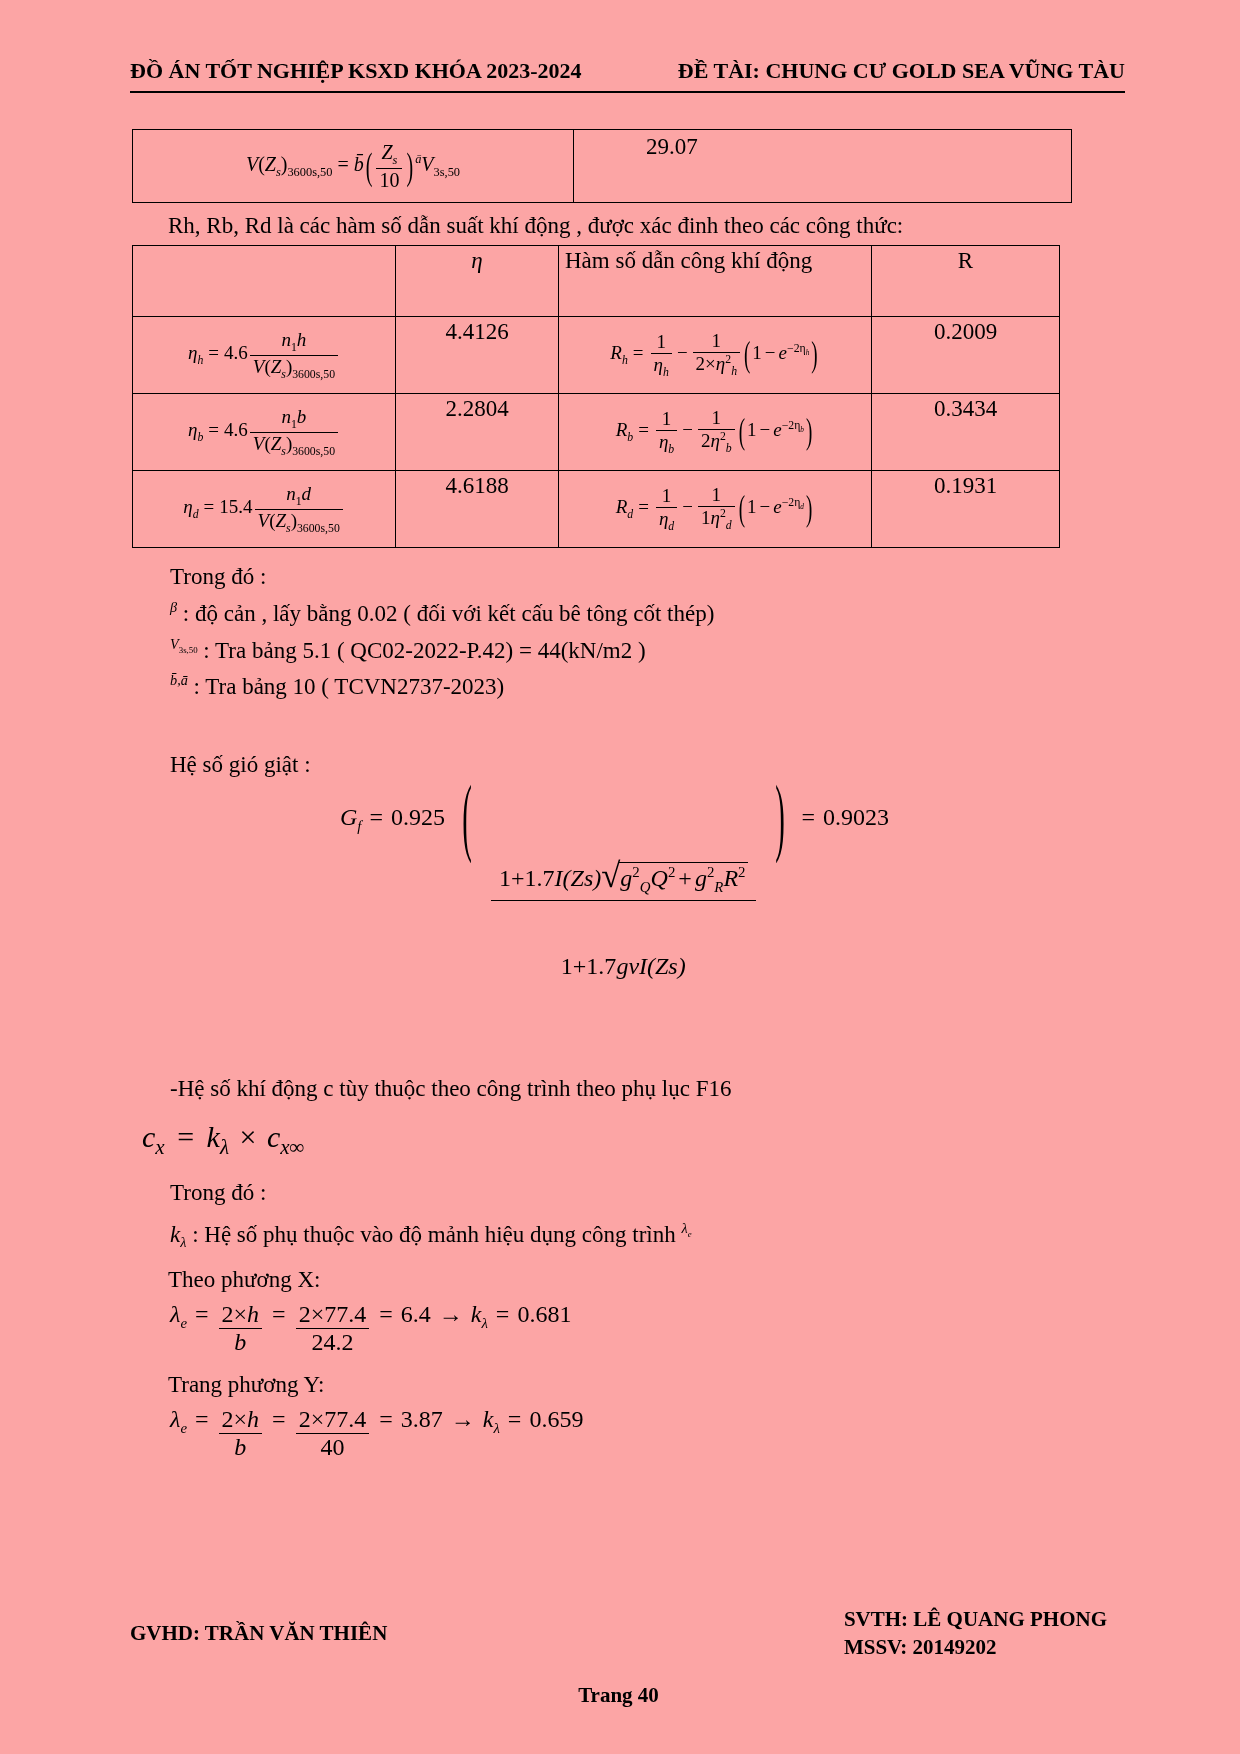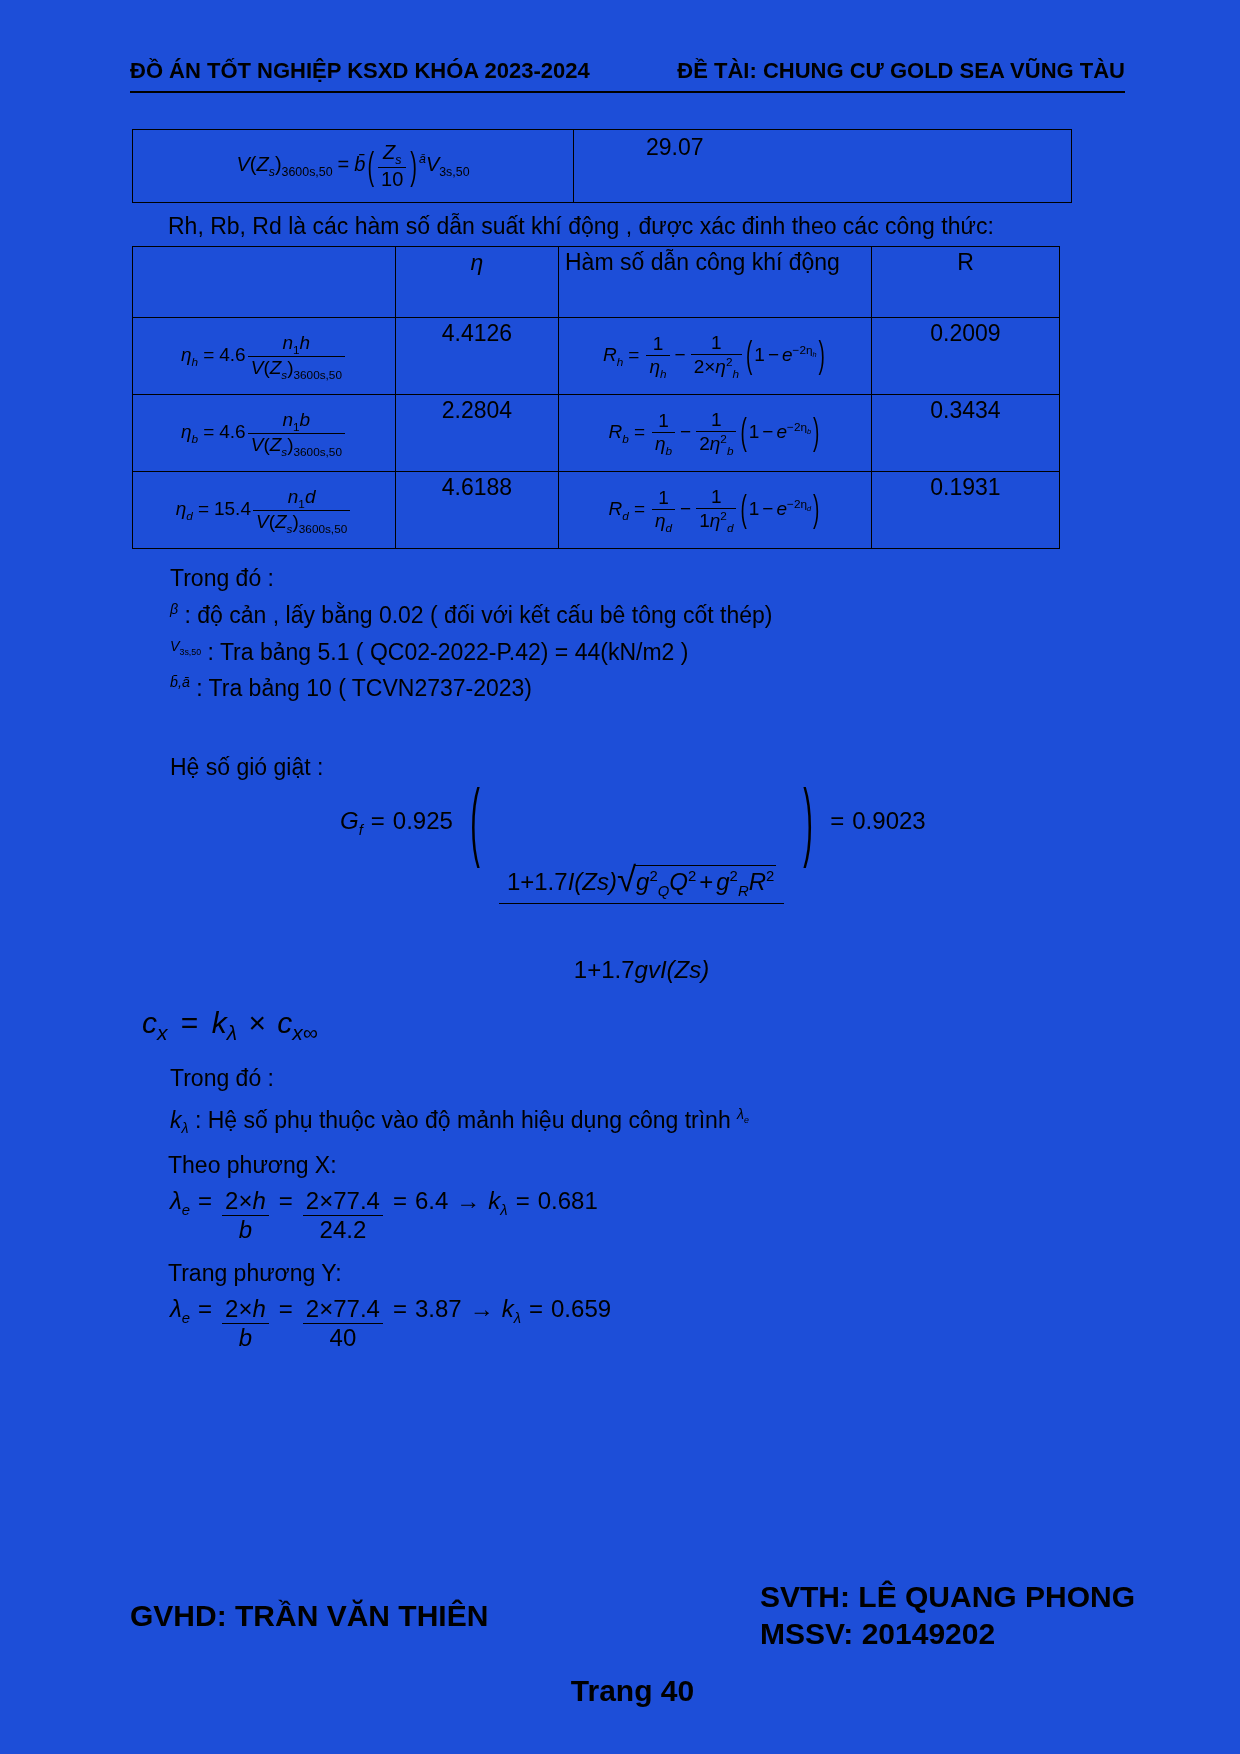--- a/index.html
+++ b/index.html
@@ -1,17 +1,17 @@
 <!DOCTYPE html>
 <html><head>
 <meta charset="utf-8">
 <style>
   html,body{margin:0;padding:0;background:#ffffff;}
   .page{width:1240px;height:1754px;box-sizing:border-box;position:relative;
-        background:#1d4ed8;color:#000;font-family:Liberation Sans, sans-serif;font-size:23px;
+        background:#fca5a5;color:#000;font-family:Liberation Serif, serif;font-size:23px;
         padding:58px 115px 0 130px;overflow:hidden;}
   .hdr{display:flex;justify-content:space-between;align-items:flex-end;
        font-weight:bold;font-size:22px;padding-bottom:7px;border-bottom:2px solid #000;}
   p{margin:0;}
   
   table{border-collapse:collapse;}
   .t1{margin:36px 0 0 2px;}
   .t1 td{border:1.5px solid #000;}
   .t1 .c1{width:438px;height:70px;text-align:center;vertical-align:middle;font-size:20px;}
   .t1 .c2{width:425px;vertical-align:top;text-align:left;padding:4px 0 0 72px;font-size:23px;}
@@ -44,21 +44,21 @@
   .gust-line{margin:26px 0 0 210px;}
   .gfrac .num,.gfrac .den{padding:4px 8px;margin-top:48px;}
   .aero1{margin:92px 0 0 40px;}
   .cx-line{margin:18px 0 0 12px;font-size:30px;}
   .cx-line sub{font-size:0.7em;}
   .td2{margin:20px 0 0 40px;}
   .klam-line{margin:14px 0 12px 40px;}
   .dirx{margin:16px 0 0 38px;}
   .lam-line{margin:8px 0 0 40px;}
   
-  .footer{position:absolute;left:130px;right:105px;bottom:46px;font-weight:bold;font-size:30px;}
+  .footer{position:absolute;left:130px;right:133px;bottom:46px;font-weight:bold;font-size:21px;}
   .footer-row{display:flex;justify-content:space-between;align-items:center;}
   .footer-right div{margin:3px 0;}
   .footer-page{text-align:center;margin-top:20px;}
 </style>
 </head>
 <body>
 
 <div class="page">
 
   <div class="hdr">
@@ -141,20 +141,21 @@
     <span class="bp2">(</span>
     <span class="frac gfrac">
         <span class="num"><span>1+1.7</span><span class="mi">I(Zs)</span><span class="rad">√</span><span class="sqrt"><span class="mi">g</span><sup>2</sup><sub class="mi">Q</sub><span class="mi">Q</span><sup>2</sup><span class="op">+</span><span class="mi">g</span><sup>2</sup><sub class="mi">R</sub><span class="mi">R</span><sup>2</sup></span></span>
         <span class="den"><span>1+1.7</span><span class="mi">gvI</span><span class="mi">(Zs)</span></span>
       </span>
     <span class="bp2">)</span>
     <span>=</span>
     <span>0.9023</span>
   </div>
 
+  <p class="aero1">-Hệ số khí động c tùy thuộc theo công trình theo phụ lục F16</p>
 
   <p class="cx-line"><span class="mi">c</span><sub class="mi">x</sub> <span class="eqs">=</span> <span class="mi">k</span><sub class="mi">λ</sub> <span class="op">×</span> <span class="mi">c</span><sub class="mi">x∞</sub></p>
 
   <p class="td2">Trong đó :</p>
 
   <p class="klam-line"><span class="mi">k</span><sub class="mi">λ</sub> <span>: Hệ số phụ thuộc vào độ mảnh hiệu dụng công trình</span> <sup><span class="mi">λ</span><sub class="mi">e</sub></sup></p>
 
   <p class="dirx">Theo phương X:</p>
 
   <div class="fline lam-line">

